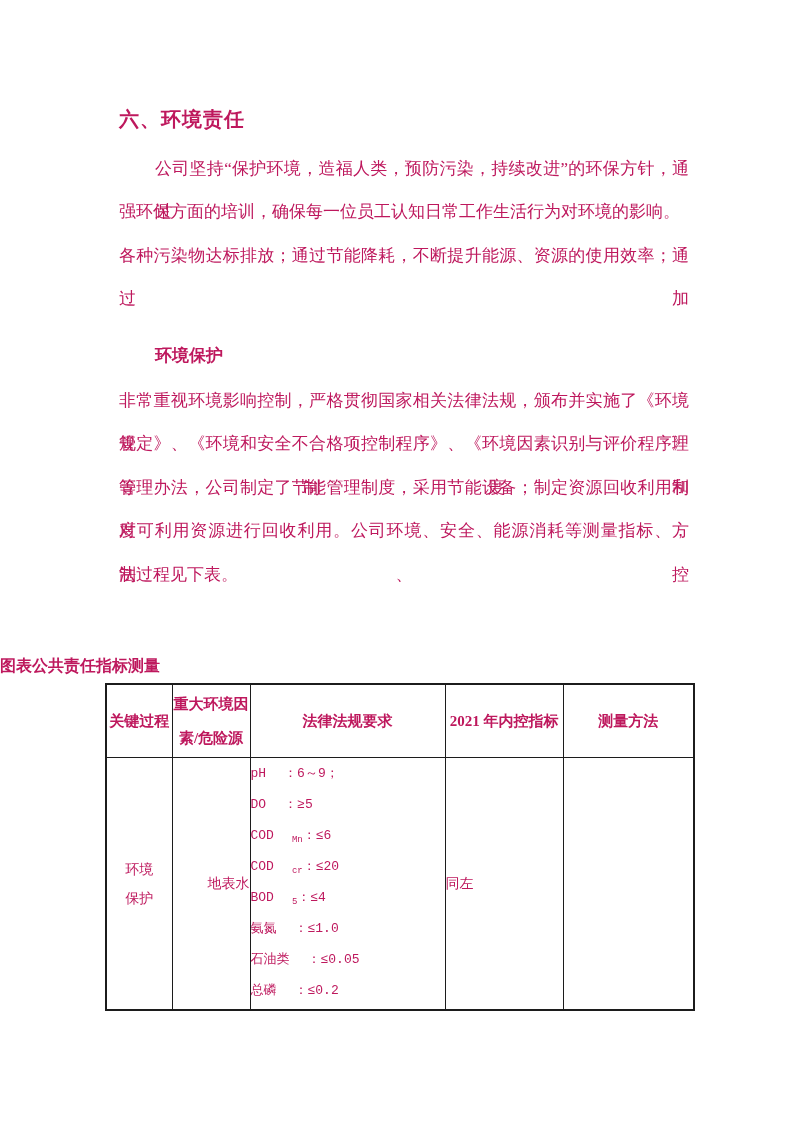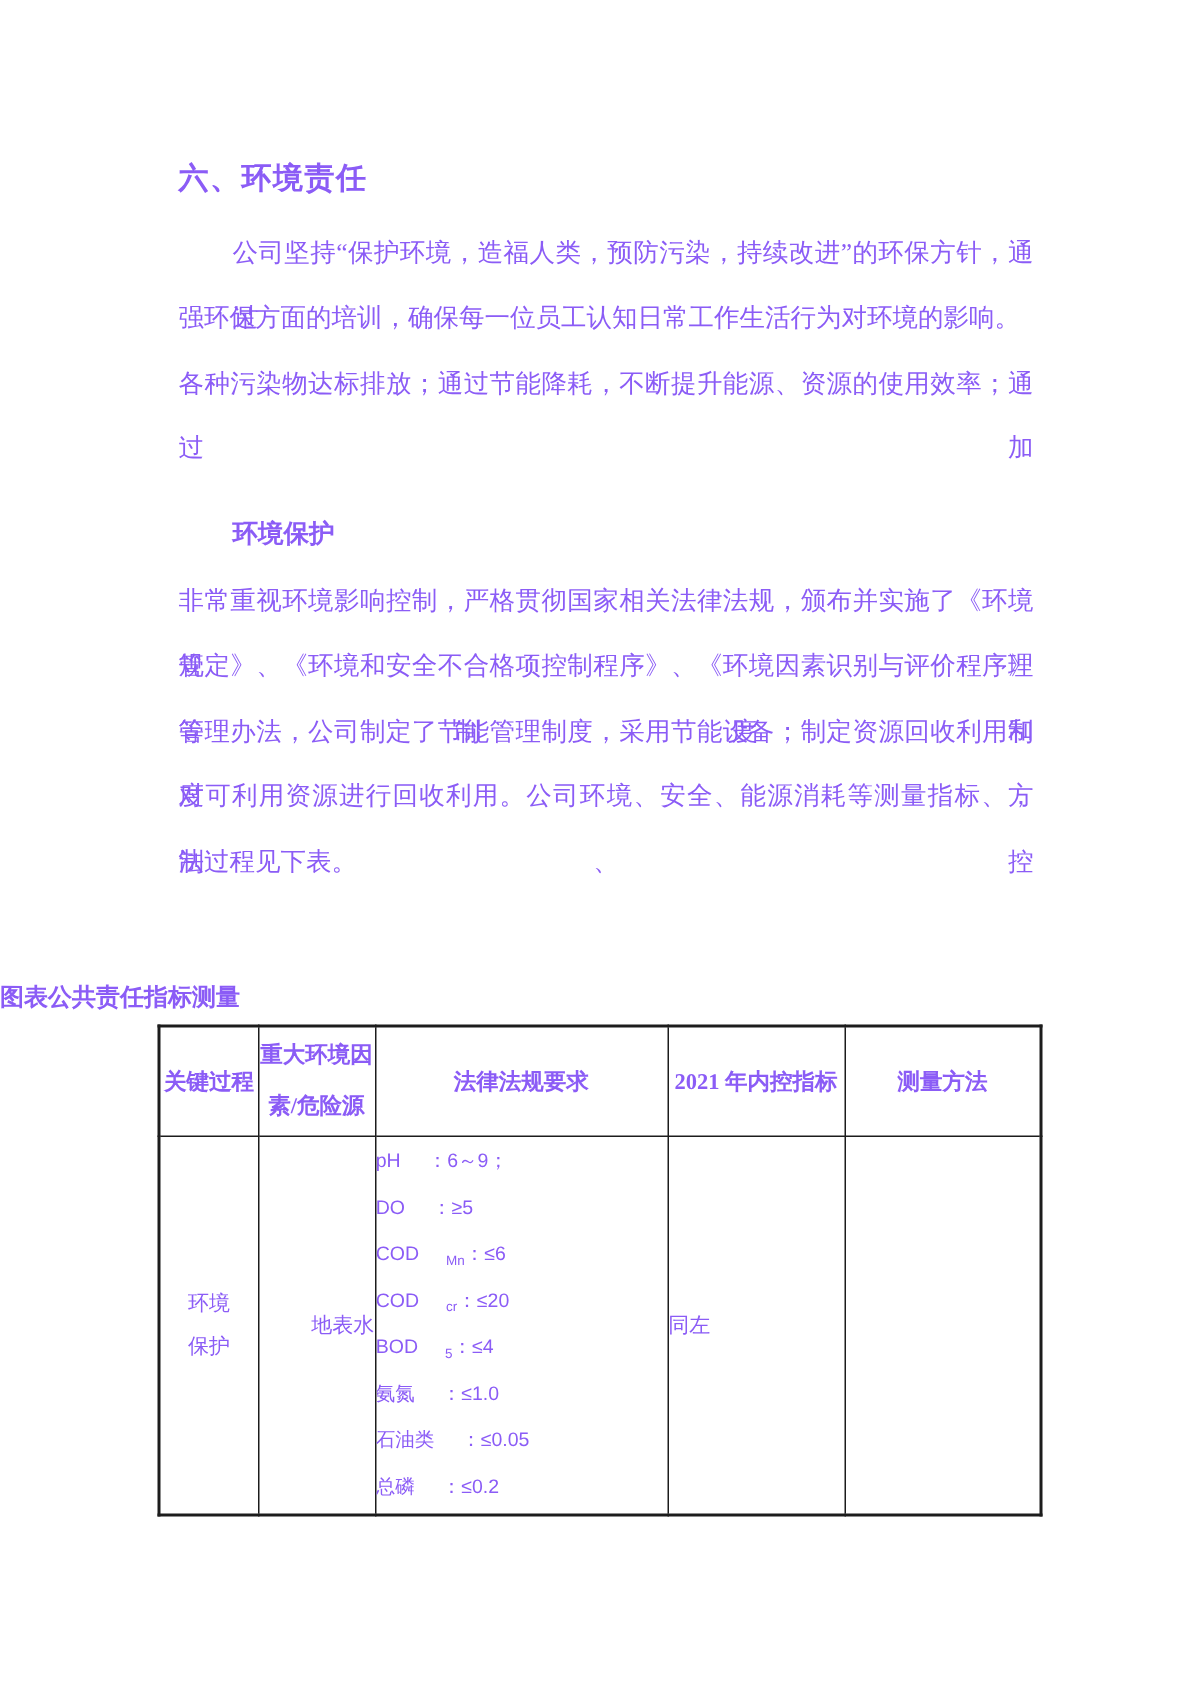--- a/index.html
+++ b/index.html
@@ -2,21 +2,21 @@
 <html><head>
 <meta charset="utf-8">
 <style>
   html, body { margin: 0; padding: 0; background: #ffffff; }
   .page {
     position: relative;
     width: 800px;
     height: 1084px;
     background: #ffffff;
     font-family: "Liberation Serif", "DejaVu Serif", serif;
-    color: #8b5cf6;
+    color: #be185d;
     overflow: hidden;
   }
   .section-title {
     position: absolute;
     left: 119px;
     top: 105px;
     font-size: 20px;
     font-weight: bold;
     line-height: 28px;
     letter-spacing: 1px;
@@ -91,21 +91,21 @@
   td.cell-hazard {
     vertical-align: middle;
     font-size: 14px;
     padding-left: 3px;
     text-align: right;
   }
   td.cell-law {
     vertical-align: top;
     padding: 3px 0 0 3px;
     font-size: 13px;
-    font-family: Liberation Sans, sans-serif;
+    font-family: Liberation Mono, monospace;
   }
   .law-line { display: block; height: 31px; line-height: 31px; white-space: nowrap; }
   .law-sub {
     font-size: 9px;
     position: relative;
     bottom: -3px;
     padding-left: 18px;
   }
   td.cell-indicator {
     vertical-align: middle;

